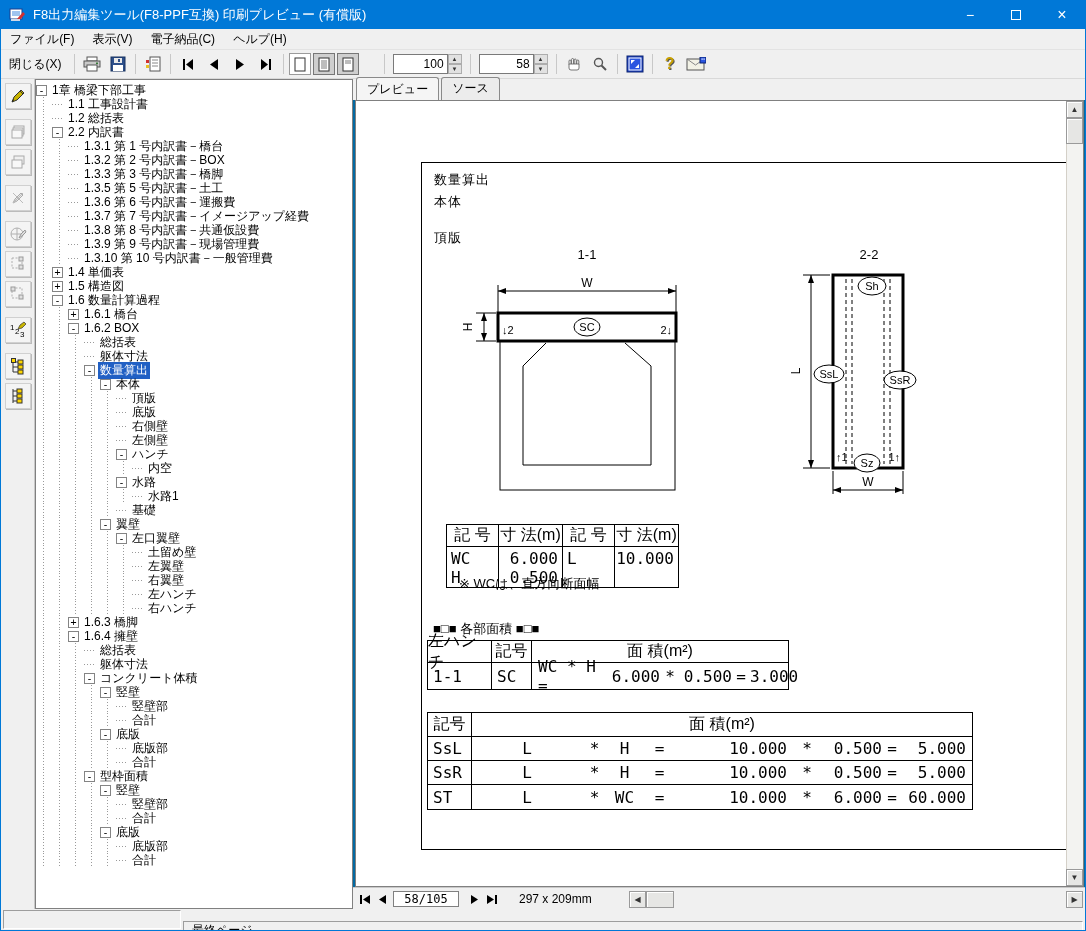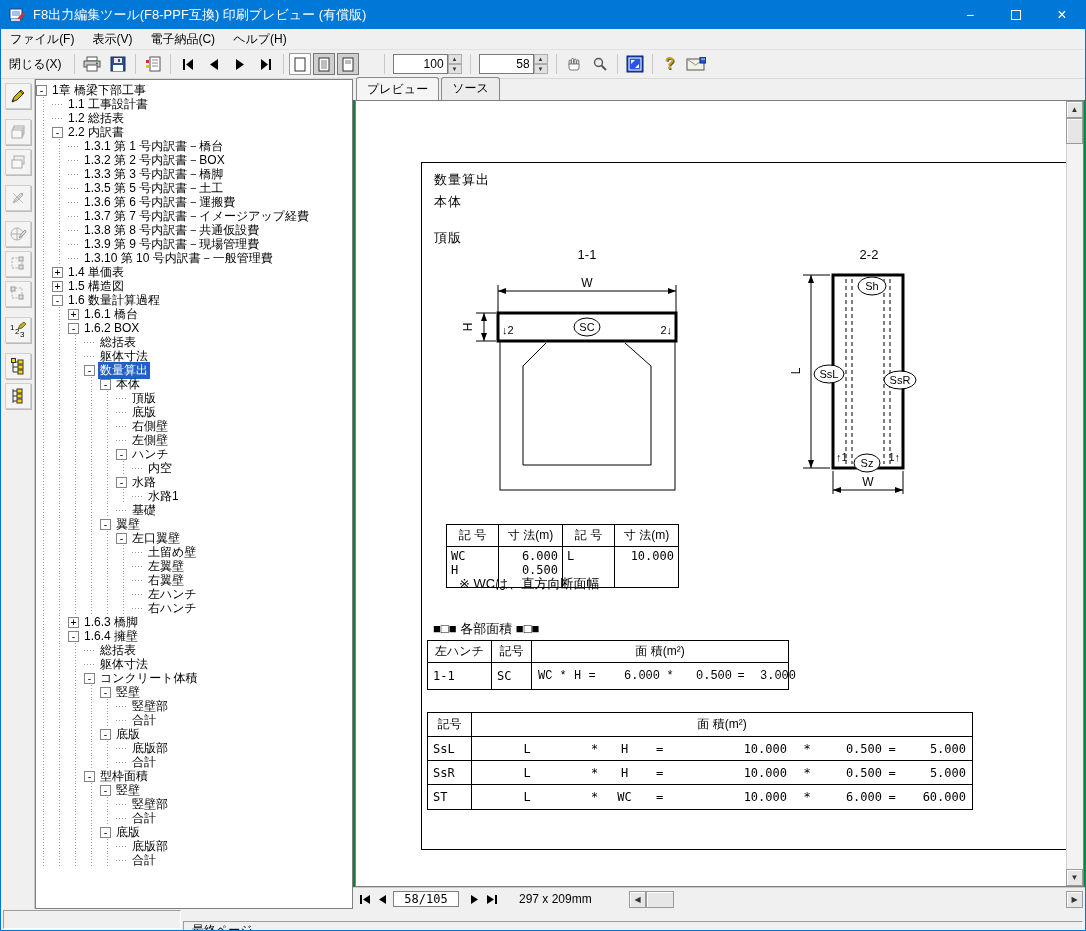--- a/index.html
+++ b/index.html
@@ -1,19 +1,19 @@
 <!DOCTYPE html>
 <html><head>
 <meta charset="utf-8">
 <style>
   * { margin:0; padding:0; box-sizing:border-box; }
   html,body { width:1086px; height:931px; }
   body { font-family:"Liberation Sans","DejaVu Sans",sans-serif; font-size:12px; background:#fff; }
   .abs { position:absolute; }
-  #window { position:relative; width:1086px; height:931px; border:1px solid #0078d7; background:#15803d; overflow:hidden; }
+  #window { position:relative; width:1086px; height:931px; border:1px solid #0078d7; background:#0369a1; overflow:hidden; }
 
   
   #titlebar { left:0; top:0; width:1084px; height:28px; background:#0078d7; color:#fff; display:flex; align-items:center; }
   #titlebar .ticon { margin-left:8px; width:16px; height:16px; }
   #titlebar .ttext { margin-left:8px; font-size:13px; }
   .wctl { position:absolute; top:0; height:28px; width:46px; display:flex; align-items:center; justify-content:center; color:#fff; font-size:14px; }
   #btn-min { right:92px; } #btn-max { right:46px; } #btn-close { right:0; font-size:16px; }
   #btn-max .maxbox { width:10px; height:10px; border:1px solid #fff; }
 
   
@@ -71,21 +71,21 @@
   #papersize { left:166px; font-size:12px; }
   .hs-btn { position:absolute; top:3px; width:17px; height:17px; background:#e6e6e4; border:1px solid #9a9a9a; box-shadow:inset 1px 1px 0 #fff; display:flex; align-items:center; justify-content:center; font-size:8px; color:#333; }
 
   
   #statusbar { left:0; top:908px; width:1084px; height:21px; background:#f0f0f0; display:flex; }
   .status-cell { border:1px solid; border-color:#9d9d9d #fff #fff #9d9d9d; height:19px; margin-top:1px; font-size:12px; display:flex; align-items:center; padding-left:8px; }
   #status-left { width:178px; margin-left:2px; }
   #status-main { flex:1; margin:12px 2px 0 2px; }
 
   
-  .ptable { position:absolute; border:1px solid #000; background:#fff; font-size:12px; color:#000; }
+  .ptable { position:absolute; border:1px solid #000; background:#fff; font-size:16px; color:#000; }
   .trow { display:flex; }
   .tc { border-right:1px solid #000; border-bottom:1px solid #000; display:flex; align-items:center; }
   .tc:last-child { border-right:none; }
   .trow:last-child .tc { border-bottom:none; }
   .hdr { justify-content:center; }
   .mono { font-family:"DejaVu Sans Mono",monospace; }
   .fgrid { display:flex; height:100%; align-items:center; font-family:"DejaVu Sans Mono",monospace; }
   .fp { display:inline-block; }
   .fp.r { text-align:right; } .fp.c { text-align:center; } .fp.l { text-align:left; }
 
@@ -865,21 +865,21 @@
         <div class="ptable" style="left:5px; top:477px; width:362px;">
           <div class="trow" style="height:22px;">
             <div class="tc hdr" style="width:64px;">左ハンチ</div>
             <div class="tc hdr" style="width:40px;">記号</div>
             <div class="tc hdr" style="width:256px;">面 積(m²)</div>
           </div>
           <div class="trow" style="height:26px;">
             <div class="tc mono" style="width:64px; padding-left:5px;">1-1</div>
             <div class="tc mono" style="width:40px; padding-left:5px;">SC</div>
             <div class="tc" style="width:256px;">
-              <div id="t2-formula" class="fgrid" style="padding-left:6px;font-family:Liberation Mono, monospace;">
+              <div id="t2-formula" class="fgrid" style="padding-left:6px;">
                   <span class="fp l" style="width: 72px;">WC * H =</span>
                   <span class="fp r" style="width: 50px;">6.000</span>
                   <span class="fp c" style="width: 20px;">*</span>
                   <span class="fp r" style="width: 52px;">0.500</span>
                   <span class="fp c" style="width: 18px;">=</span>
                   <span class="fp r" style="width: 46px;">3.000</span>
                 </div>
             </div>
           </div>
         </div>

